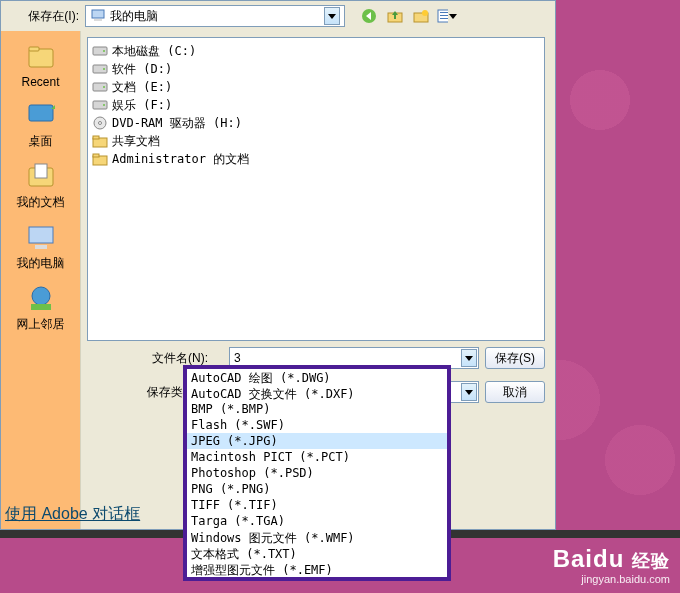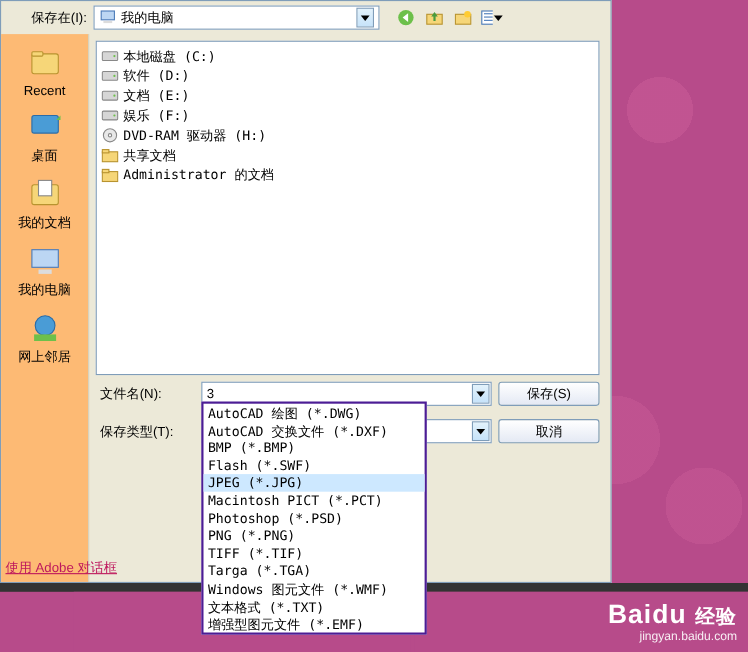--- a/index.html
+++ b/index.html
@@ -15,29 +15,29 @@
 .ticon { width: 20px; height: 20px; display: flex; align-items: center; justify-content: center; }
 .body { flex: 1; display: flex; }
 .sidebar { width: 80px; background: #fdba74; border-right: 1px solid #d6d3bf; padding-top: 10px; display: flex; flex-direction: column; align-items: center; gap: 10px; }
 .place { display: flex; flex-direction: column; align-items: center; gap: 2px; cursor: pointer; }
 .place .pi { width: 32px; height: 32px; }
 .filearea { flex: 1; display: flex; flex-direction: column; padding: 6px 10px 0 6px; }
 .listbox { flex: 1; border: 1px solid #7f9db9; background: #fff; padding: 4px; overflow: auto; }
 .item { display: flex; align-items: center; gap: 4px; height: 18px; font-family: "SimSun", monospace; }
 .item .ii { width: 16px; height: 16px; flex-shrink: 0; }
 .formrow { display: flex; align-items: center; padding: 6px 0; gap: 6px; }
-.formrow .lbl { width: 90px; text-align: left; padding-left: 4px; }
+.formrow .lbl { width: 90px; text-align: center; padding-left: 4px; margin-left: 46px; }
 .combo { flex: 1; height: 22px; border: 1px solid #7f9db9; background: #fff; display: flex; align-items: center; padding: 0 4px; position: relative; }
 .combo .dd { position: absolute; right: 1px; top: 1px; width: 16px; height: 18px; background: linear-gradient(#e3f2fb,#c6e3fa); border: 1px solid #7f9db9; display: flex; align-items: center; justify-content: center; }
-.btn { width: 92px; height: 22px; border: 1px solid #7f9db9; background: linear-gradient(#fff,#e4e9f4); border-radius: 3px; font-size: 12px; display: flex; align-items: center; justify-content: center; cursor: pointer; }
-.dropdown { position: absolute; top: 365px; left: 183px; width: 205px; background: #fff; border: 2px solid #4c1d95; z-index: 5; font-family: "SimSun", monospace; }
+.btn { width: 60px; height: 22px; border: 1px solid #7f9db9; background: linear-gradient(#fff,#e4e9f4); border-radius: 3px; font-size: 12px; display: flex; align-items: center; justify-content: center; cursor: pointer; }
+.dropdown { position: absolute; top: 365px; left: 183px; width: 268px; background: #fff; border: 4px solid #4c1d95; z-index: 5; font-family: "SimSun", monospace; }
 .dropdown .opt { padding: 1px 4px; height: 16px; white-space: nowrap; }
 .dropdown .opt.sel { background: #cde8ff; }
 .bottom-links { position: absolute; bottom: 4px; left: 4px; z-index: 3; }
-.bottom-links a { color: #be185d; text-decoration: underline; font-size: 12px; }
+.bottom-links a { color: #0c4a6e; text-decoration: underline; font-size: 16px; }
 .darkstrip { position: absolute; left: 0; top: 530px; width: 680px; height: 8px; background: #333; z-index: 1; }
 .panel1 { position: absolute; left: 67px; top: 538px; width: 306px; height: 55px; background: #b74b8a; z-index: 1; }
 .panel2 { position: absolute; left: 377px; top: 538px; width: 303px; height: 55px; background: #b74b8a; z-index: 1; }
 .watermark { position: absolute; right: 10px; bottom: 8px; color: #fff; text-align: right; z-index: 4; font-family: Arial, sans-serif; }
 .watermark .big { font-size: 24px; font-weight: bold; letter-spacing: 1px; }
 .watermark .big .jy { font-size: 18px; }
 .watermark .small { font-size: 11px; opacity: 0.9; }
 .chevron { width: 0; height: 0; border-left: 4px solid transparent; border-right: 4px solid transparent; border-top: 5px solid #000; }
 </style>
 </head>

